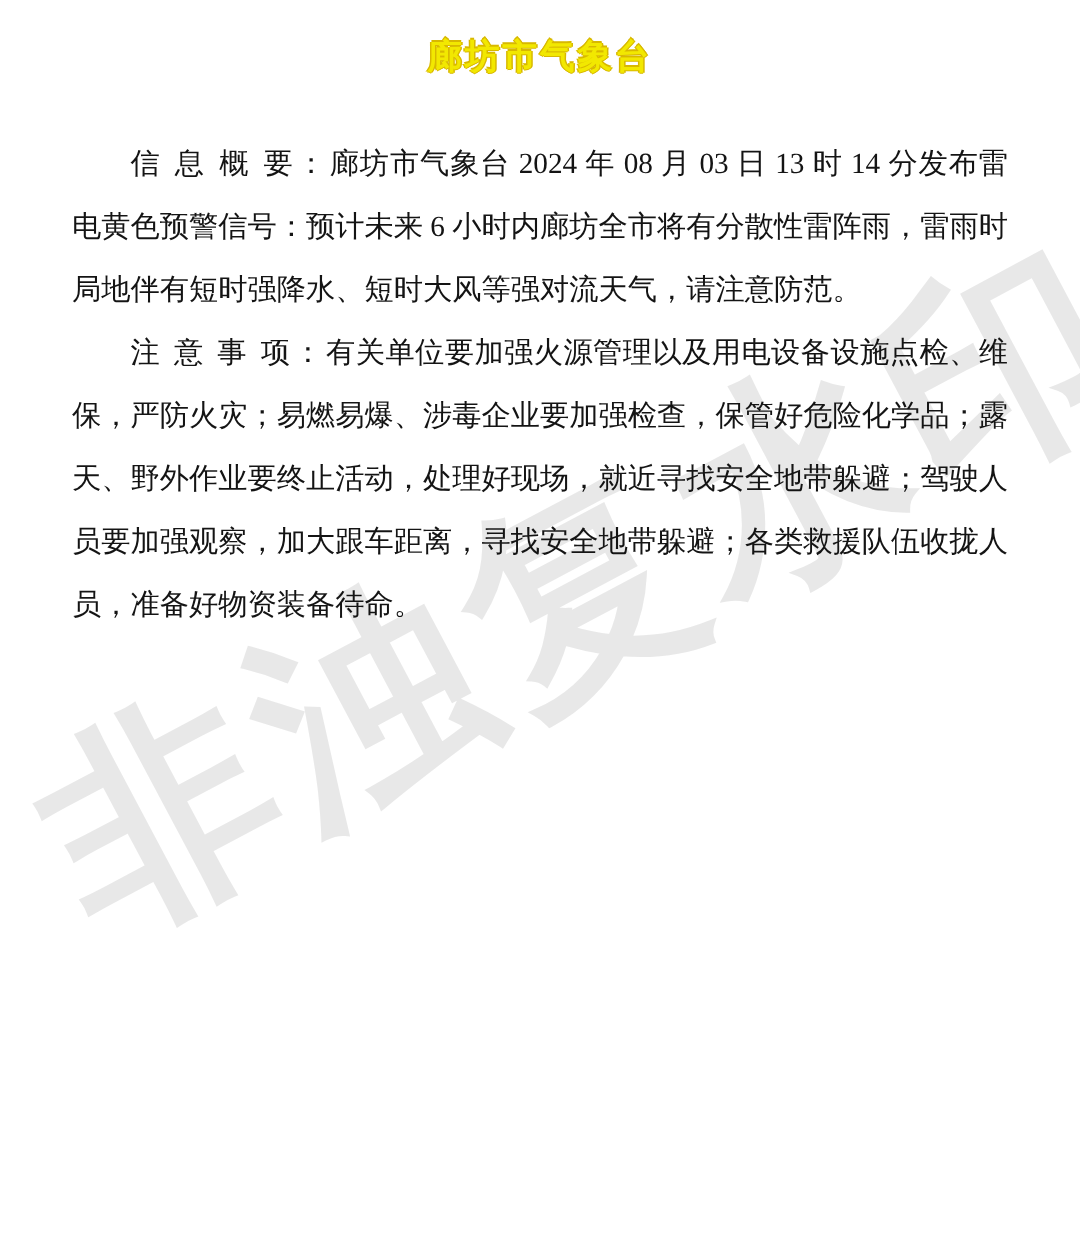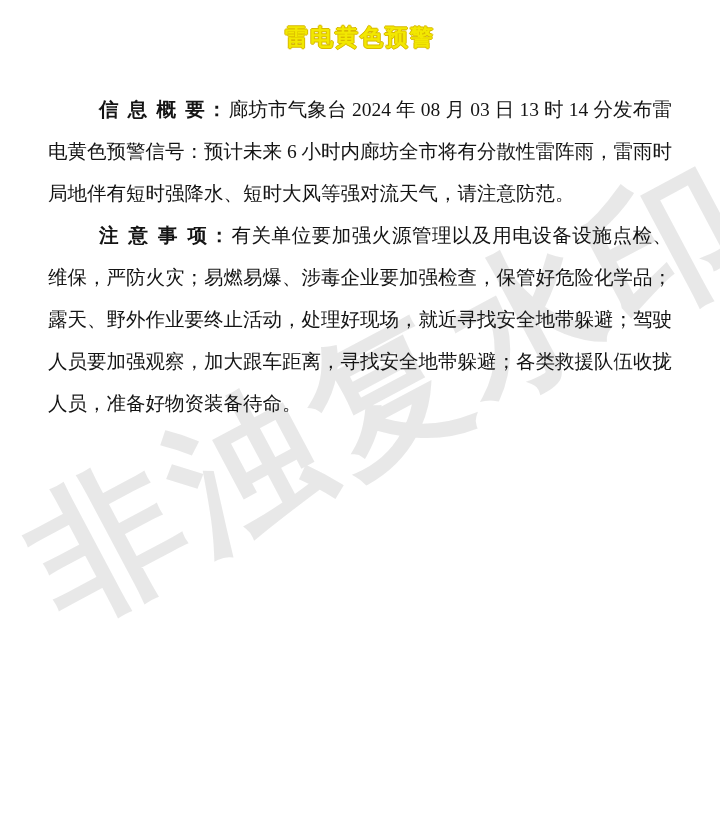--- a/index.html
+++ b/index.html
@@ -88,36 +88,35 @@
     color: #141414;
     line-height: 42px;
     text-align: justify;
     text-indent: 39px;
     margin: 0;
   }
   .para + .para {
     margin-top: 0px;
   }
   .label {
-    font-weight: bold;
+    font-weight: normal;
     letter-spacing: 2px;
-    margin-left: 12px;
   }
 </style>
 </head>
 <body>
 
 <div class="page">
 
   <div class="watermark">非浊复水印</div>
 
   <div class="content">
 
 
-    <div class="sub-title">雷电黄色预警</div>
+    <div class="sub-title">廊坊市气象台</div>
 
     <div class="body-block">
 
       <p class="para">
         <span class="label">信 息 概 要：</span><span>廊坊市气象台 2024 年 08 月 03 日 13 时 14 分发布雷电黄色预警信号：预计未来 6 小时内廊坊全市将有分散性雷阵雨，雷雨时局地伴有短时强降水、短时大风等强对流天气，请注意防范。</span>
       </p>
 
       <p class="para">
         <span class="label">注 意 事 项：</span><span>有关单位要加强火源管理以及用电设备设施点检、维保，严防火灾；易燃易爆、涉毒企业要加强检查，保管好危险化学品；露天、野外作业要终止活动，处理好现场，就近寻找安全地带躲避；驾驶人员要加强观察，加大跟车距离，寻找安全地带躲避；各类救援队伍收拢人员，准备好物资装备待命。</span>
       </p>

